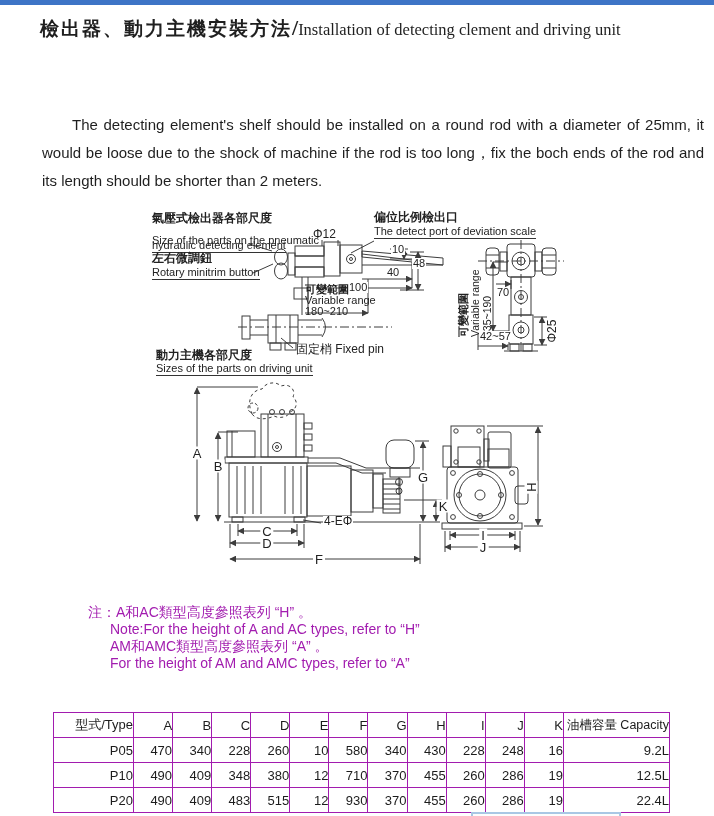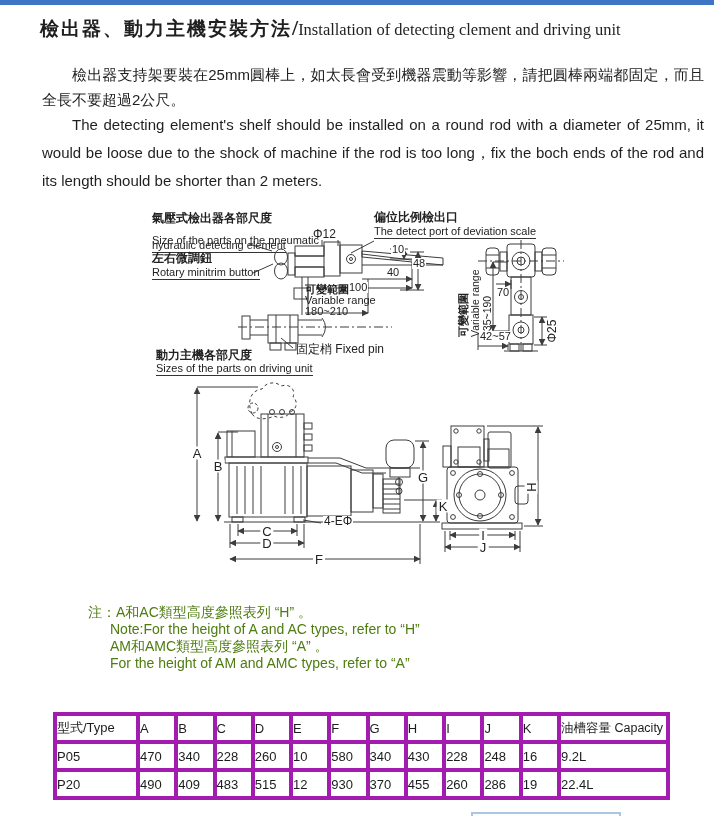--- a/index.html
+++ b/index.html
@@ -16,41 +16,40 @@
   .dlabel{position:absolute;font-size:11px;line-height:12px;white-space:nowrap;color:#222;}
   .dlabel.zh{font-size:12px;font-weight:bold;}
   .und{border-bottom:1px solid #333;padding-bottom:1px;}
   .dimL{position:absolute;font-size:13px;background:#fff;padding:0 2px;line-height:13px;
         transform:translate(-50%,-50%);color:#222;}
   .dimS{position:absolute;font-size:11px;line-height:11px;background:#fff;padding:0 1px;color:#222;white-space:nowrap;}
   .rot{transform:translate(-50%,-50%) rotate(-90deg);}
   .vblock{position:absolute;left:437px;top:281px;width:76px;height:36px;
           transform:rotate(-90deg);font-size:10.5px;line-height:12px;white-space:nowrap;color:#222;}
   .vblock .zhline{font-weight:bold;font-size:11px;}
-  .notes{position:absolute;left:88px;top:604px;font-size:14px;line-height:17px;color:#4d7c0f;}
+  .notes{position:absolute;left:88px;top:604px;font-size:14px;line-height:17px;color:#a21caf;}
   .notes .ind{padding-left:22px;}
   table.dims{position:absolute;left:53px;top:712px;width:617px;border-collapse:collapse;
              table-layout:fixed;font-size:13px;color:#1c1c1c;}
-  table.dims th,table.dims td{border:4px solid #a21caf;height:24px;text-align:left;
+  table.dims th,table.dims td{border:1px solid #a21caf;height:24px;text-align:right;
              font-weight:normal;padding:0;}
   table.dims th:first-child{width:79px;}
   table.dims th:last-child{width:105px;font-size:12.5px;}
   .artifact{position:absolute;left:471px;top:812px;width:146px;height:8px;
             border:2px solid #a9c7e4;background:#fdfdfd;}
   svg.art{position:absolute;left:0;top:0;pointer-events:none;}
 </style>
 </head>
 <body>
 
 <div class="page">
   <div class="topbar"></div>
 
   <h1 class="title"><span class="title-zh">檢出器、動力主機安裝方法</span><span class="title-sep">/</span><span class="title-en">Installation of detecting clement and driving unit</span></h1>
 
-  <p class="para zh">檢出器支持架要裝在25mm圓棒上，如太長會受到機器震動等影響，請把圓棒兩端都固定，而且全長不要超過2公尺。</p>
   <p class="para en">The detecting element's shelf should be installed on a round rod with a diameter of 25mm, it would be loose due to the shock of machine if the rod is too long，fix the boch ends of the rod and its length should be shorter than 2 meters.</p>
 
   <svg class="art" width="714" height="816" viewBox="0 0 714 816">
     <defs>
       <marker id="ar" viewBox="0 0 10 10" refX="9" refY="5" markerWidth="7" markerHeight="7" orient="auto-start-reverse">
         <path d="M0,0 L10,5 L0,10 z" fill="#3c3c3c"></path>
       </marker>
     </defs>
     <g stroke="#3c3c3c" stroke-width="1" fill="none">
 
@@ -313,20 +312,35 @@
           <td>10</td>
           <td>580</td>
           <td>340</td>
           <td>430</td>
           <td>228</td>
           <td>248</td>
           <td>16</td>
           <td>9.2L</td>
         </tr>
         <tr>
+          <td>P10</td>
+          <td>490</td>
+          <td>409</td>
+          <td>348</td>
+          <td>380</td>
+          <td>12</td>
+          <td>710</td>
+          <td>370</td>
+          <td>455</td>
+          <td>260</td>
+          <td>286</td>
+          <td>19</td>
+          <td>12.5L</td>
+        </tr>
+        <tr>
           <td>P20</td>
           <td>490</td>
           <td>409</td>
           <td>483</td>
           <td>515</td>
           <td>12</td>
           <td>930</td>
           <td>370</td>
           <td>455</td>
           <td>260</td>

